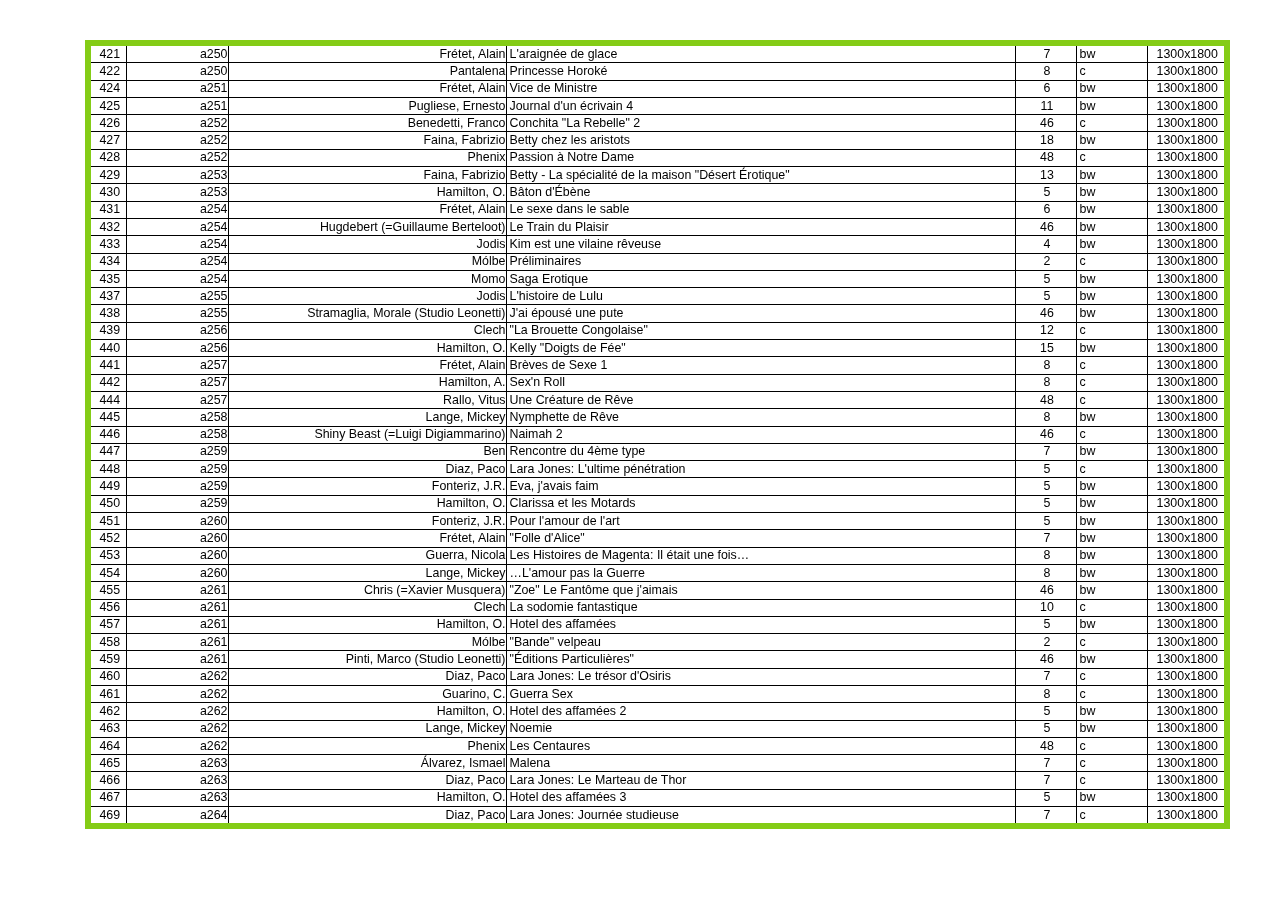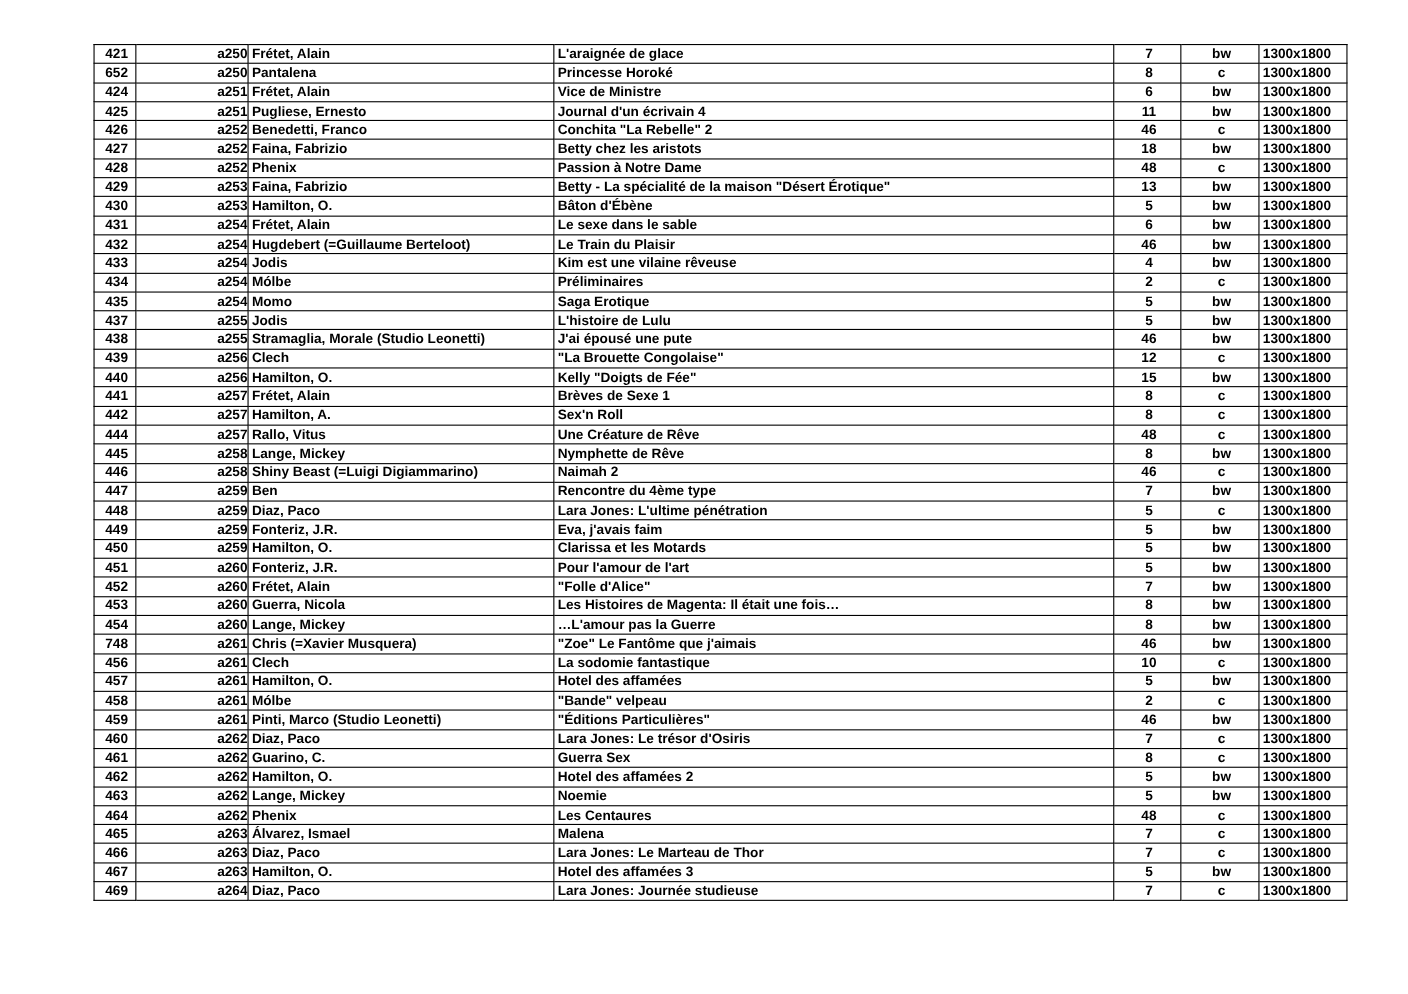--- a/index.html
+++ b/index.html
@@ -23,22 +23,21 @@
   .table-wrap {
     position: absolute;
     left: 85px;
     top: 40px;
     width: 1139px;
   }
   table.catalog {
     border-collapse: collapse;
     table-layout: fixed;
     width: 1139px;
-    border: 1px solid #84cc16;
-    font-weight: bold;
+    border: 6px solid #84cc16;
   }
   table.catalog col.c-index   { width: 38px; }
   table.catalog col.c-ref     { width: 102px; }
   table.catalog col.c-author  { width: 278px; }
   table.catalog col.c-title   { width: 509px; }
   table.catalog col.c-pages   { width: 61px; }
   table.catalog col.c-color   { width: 71px; }
   table.catalog col.c-dim     { width: 80px; }
 
   table.catalog td {
@@ -47,25 +46,25 @@
     line-height: 15px;
     font-size: 12.4px;
     padding: 0 0 0 3px;
     white-space: nowrap;
     overflow: hidden;
     vertical-align: middle;
     font-family: "Liberation Sans", sans-serif;
   }
   td.index   { text-align: center; padding: 0; }
   td.ref     { text-align: right; padding: 0; }
-  td.author  { text-align: left; }
+  td.author  { text-align: right; }
   td.title   { text-align: left; }
   td.pages   { text-align: center; padding: 0; }
-  td.color   { text-align: center; padding: 0; }
-  td.dim     { text-align: left; padding: 0; }
+  td.color   { text-align: left; padding: 0; }
+  td.dim     { text-align: center; padding: 0; }
 </style>
 </head>
 <body>
 
 <div class="page">
   <div class="table-wrap">
     <table class="catalog">
       <colgroup>
         <col class="c-index">
         <col class="c-ref">
@@ -79,21 +78,21 @@
           <tr>
             <td class="index">421</td>
             <td class="ref">a250</td>
             <td class="author">Frétet, Alain</td>
             <td class="title">L'araignée de glace</td>
             <td class="pages">7</td>
             <td class="color">bw</td>
             <td class="dim">1300x1800</td>
           </tr>
           <tr>
-            <td class="index">652</td>
+            <td class="index">422</td>
             <td class="ref">a250</td>
             <td class="author">Pantalena</td>
             <td class="title">Princesse Horoké</td>
             <td class="pages">8</td>
             <td class="color">c</td>
             <td class="dim">1300x1800</td>
           </tr>
           <tr>
             <td class="index">424</td>
             <td class="ref">a251</td>
@@ -349,21 +348,21 @@
           <tr>
             <td class="index">454</td>
             <td class="ref">a260</td>
             <td class="author">Lange, Mickey</td>
             <td class="title">…L'amour pas la Guerre</td>
             <td class="pages">8</td>
             <td class="color">bw</td>
             <td class="dim">1300x1800</td>
           </tr>
           <tr>
-            <td class="index">748</td>
+            <td class="index">455</td>
             <td class="ref">a261</td>
             <td class="author">Chris (=Xavier Musquera)</td>
             <td class="title">"Zoe" Le Fantôme que j'aimais</td>
             <td class="pages">46</td>
             <td class="color">bw</td>
             <td class="dim">1300x1800</td>
           </tr>
           <tr>
             <td class="index">456</td>
             <td class="ref">a261</td>

